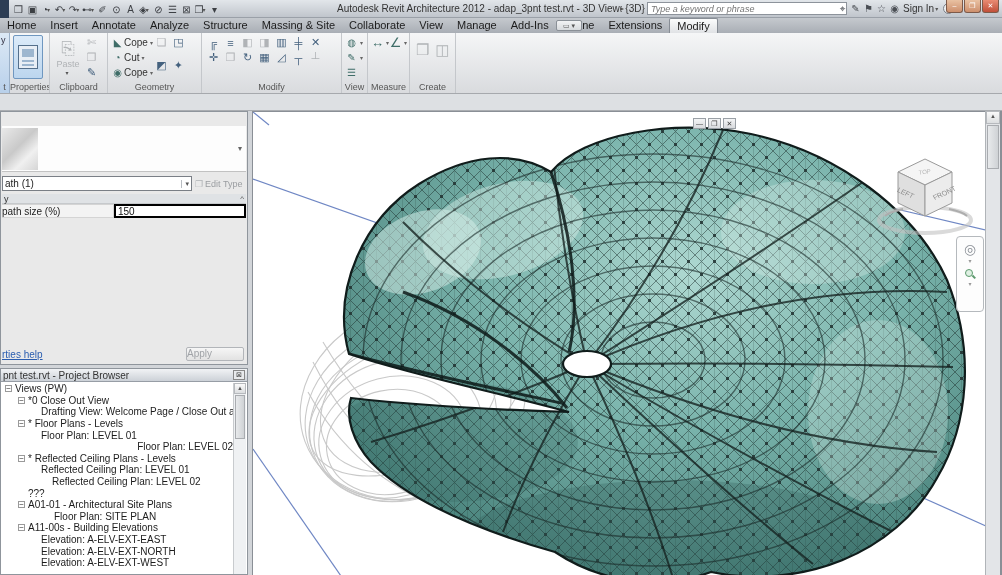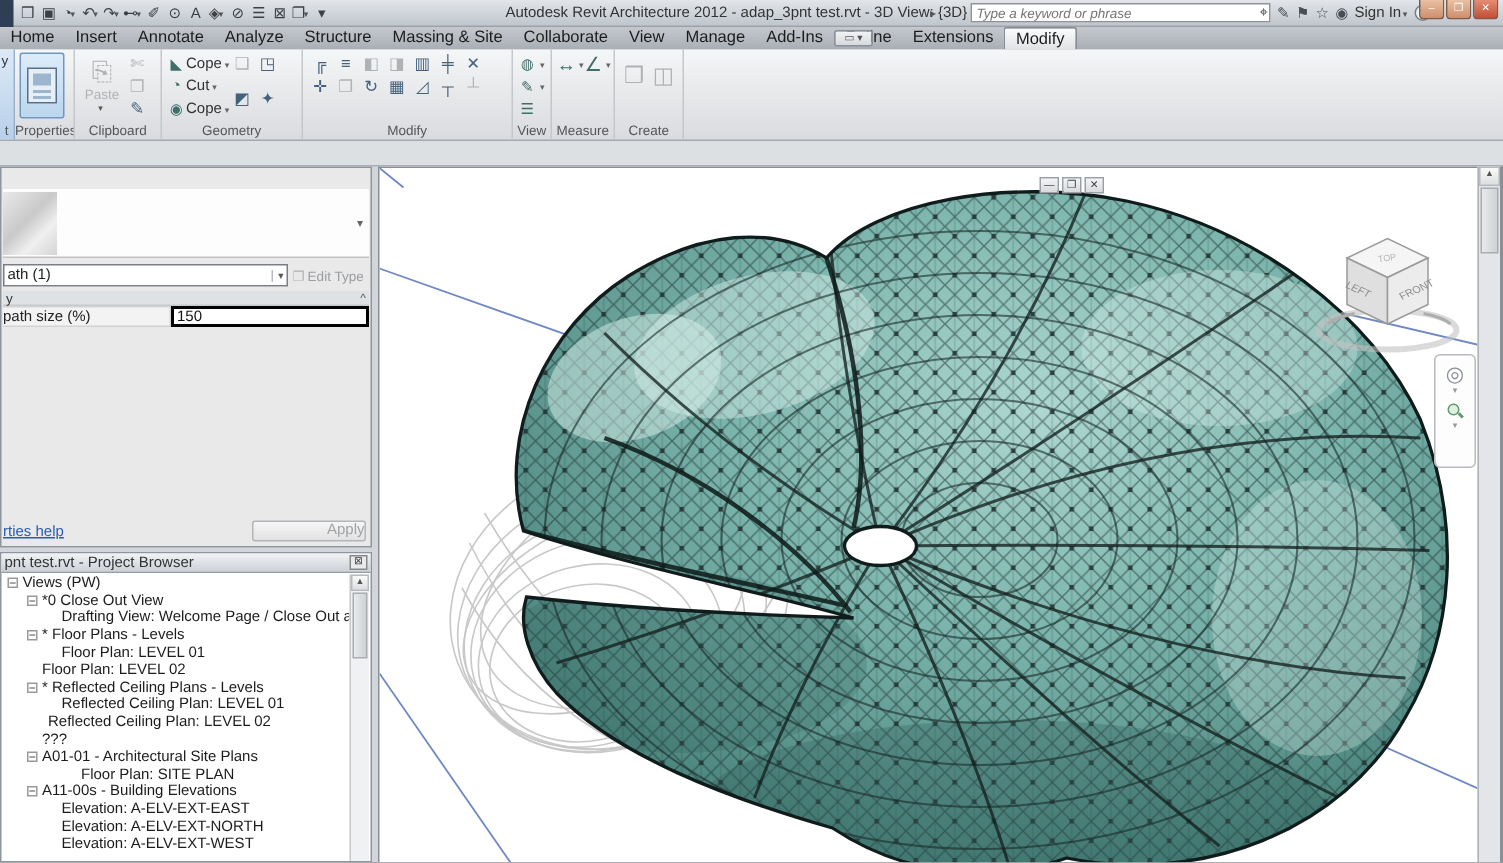--- a/index.html
+++ b/index.html
@@ -93,23 +93,23 @@
   .ghead{position:absolute;left:1px;top:82px;right:1px;height:10px;background:#dfe2e5;
     border-bottom:1px solid #c6c9cc;font-size:9px;color:#333;display:flex;align-items:center;padding:0 2px;}
   .ghead .collapse{margin-left:auto;font-size:8px;color:#555;}
   .prow{position:absolute;left:1px;top:92px;right:1px;height:14px;display:flex;font-size:10px;}
   .prow .plab{width:112px;background:#f3f3f3;border:1px solid #d4d4d4;border-left:none;
     display:flex;align-items:center;color:#222;}
   .prow .pval{flex:1;background:#fff;border:2px solid #000;display:flex;align-items:center;
     padding-left:2px;color:#111;}
   .pfoot{position:absolute;left:1px;right:1px;bottom:2px;height:16px;display:flex;align-items:center;}
   .phelp{font-size:10px;color:#2a5db0;text-decoration:underline;}
-  .applybtn{margin-left:auto;margin-right:2px;width:76px;height:14px;border:1px solid #b2b5b9;
+  .applybtn{margin-left:auto;margin-right:2px;width:58px;height:14px;border:1px solid #b2b5b9;
     border-radius:2px;background:linear-gradient(#f6f6f6,#e2e2e2);font-size:10px;color:#a0a3a7;
-    text-align:right;line-height:12px;}
+    text-align:left;line-height:12px;}
 
   #browser{top:368px;height:207px;background:#fff;}
   .tree{position:absolute;left:1px;top:14px;right:14px;bottom:0;overflow:hidden;background:#fff;}
   .trow{height:11.6px;display:flex;align-items:center;font-size:10px;white-space:nowrap;color:#1c1c1c;}
   .exp{flex:none;width:7px;height:7px;border:1px solid #9a9a9a;background:#fff;color:#333;
     font-size:8px;line-height:5px;text-align:center;margin-right:3px;}
   .exp:empty{visibility:hidden;}
   .vscroll{position:absolute;right:1px;top:14px;bottom:0;width:13px;background:#eff1f3;
     border-left:1px solid #c8cbce;}
   .sarrow{height:11px;border:1px solid #b6b9bd;background:linear-gradient(#fafafa,#dcdee0);
@@ -623,36 +623,36 @@
         <div class="trow" style="padding-left: 16px;">
           <span class="exp">−</span>
           <span>* Floor Plans - Levels</span>
         </div>
 
         <div class="trow" style="padding-left: 29px;">
           <span class="exp"></span>
           <span>Floor Plan: LEVEL 01</span>
         </div>
 
-        <div class="trow" style="padding-left: 16px;">
+        <div class="trow" style="padding-left: 16px; justify-content: flex-end;">
           <span class="exp"></span>
           <span>Floor Plan: LEVEL 02</span>
         </div>
 
         <div class="trow" style="padding-left: 16px;">
           <span class="exp">−</span>
           <span>* Reflected Ceiling Plans - Levels</span>
         </div>
 
         <div class="trow" style="padding-left: 29px;">
           <span class="exp"></span>
           <span>Reflected Ceiling Plan: LEVEL 01</span>
         </div>
 
-        <div class="trow" style="padding-left: 20px;">
+        <div class="trow" style="padding-left: 40px;">
           <span class="exp"></span>
           <span>Reflected Ceiling Plan: LEVEL 02</span>
         </div>
 
         <div class="trow" style="padding-left: 16px;">
           <span class="exp"></span>
           <span>???</span>
         </div>
 
         <div class="trow" style="padding-left: 16px;">

